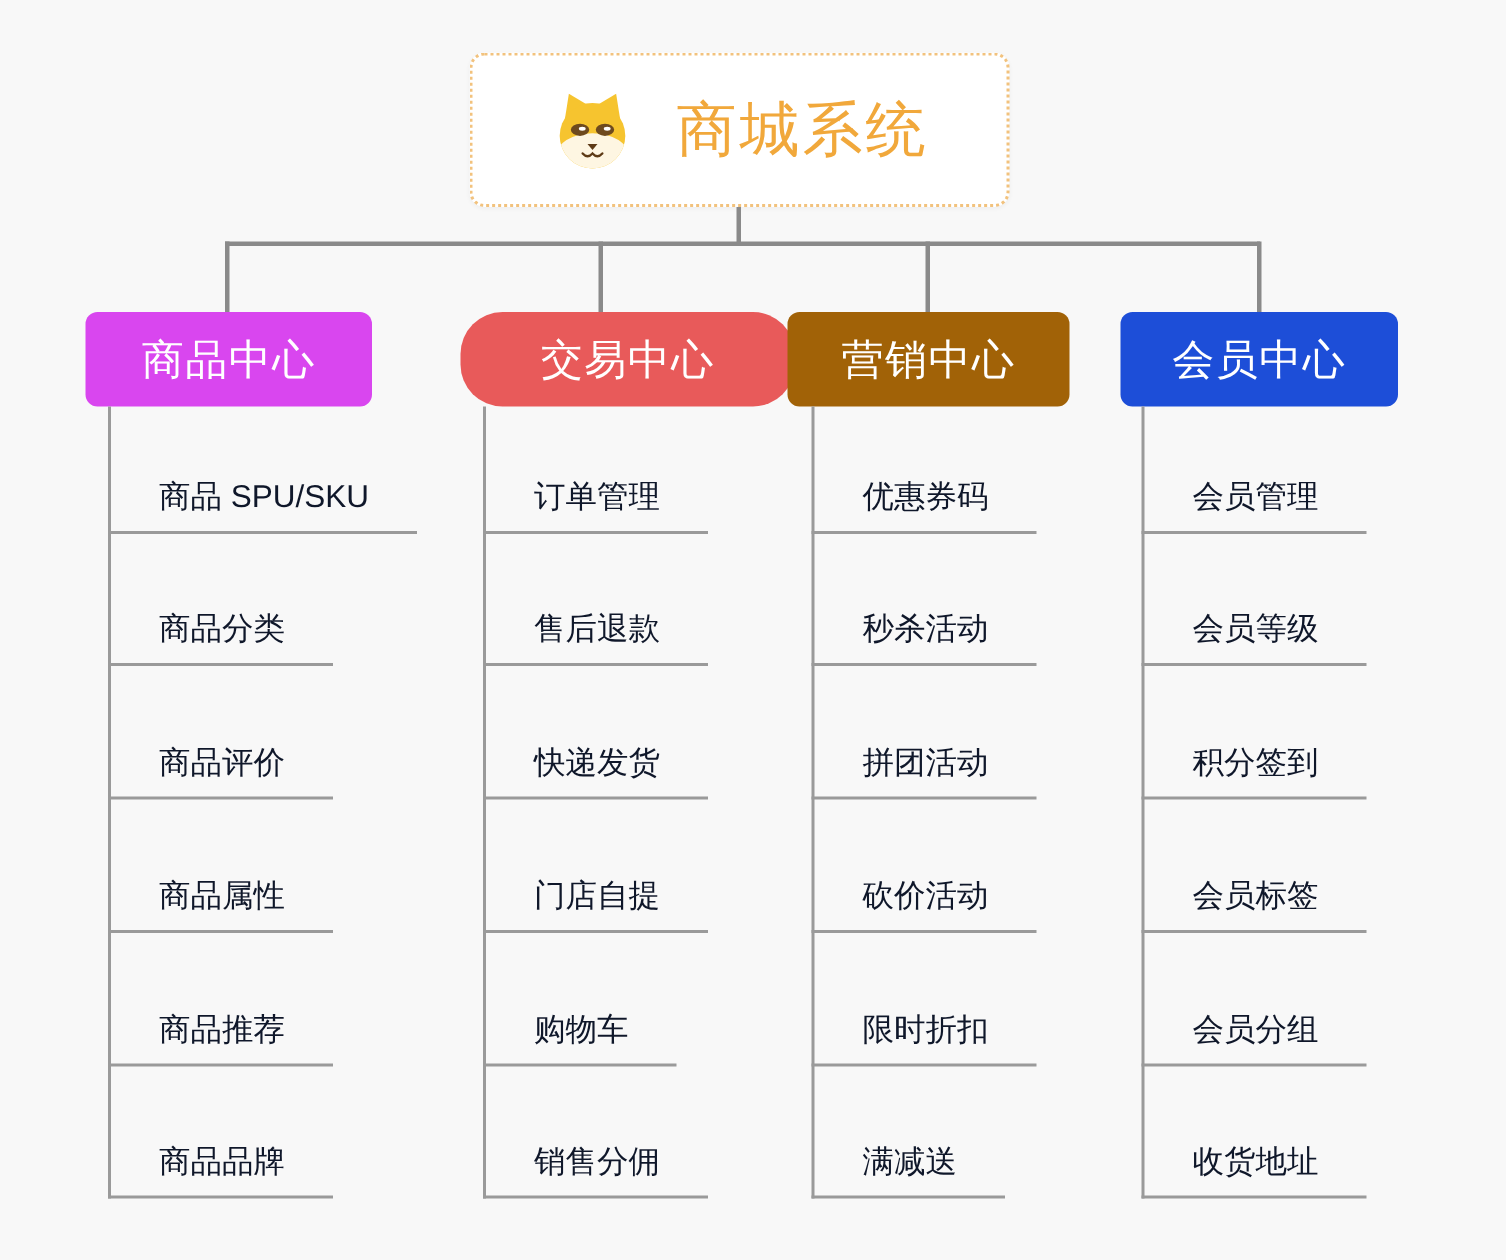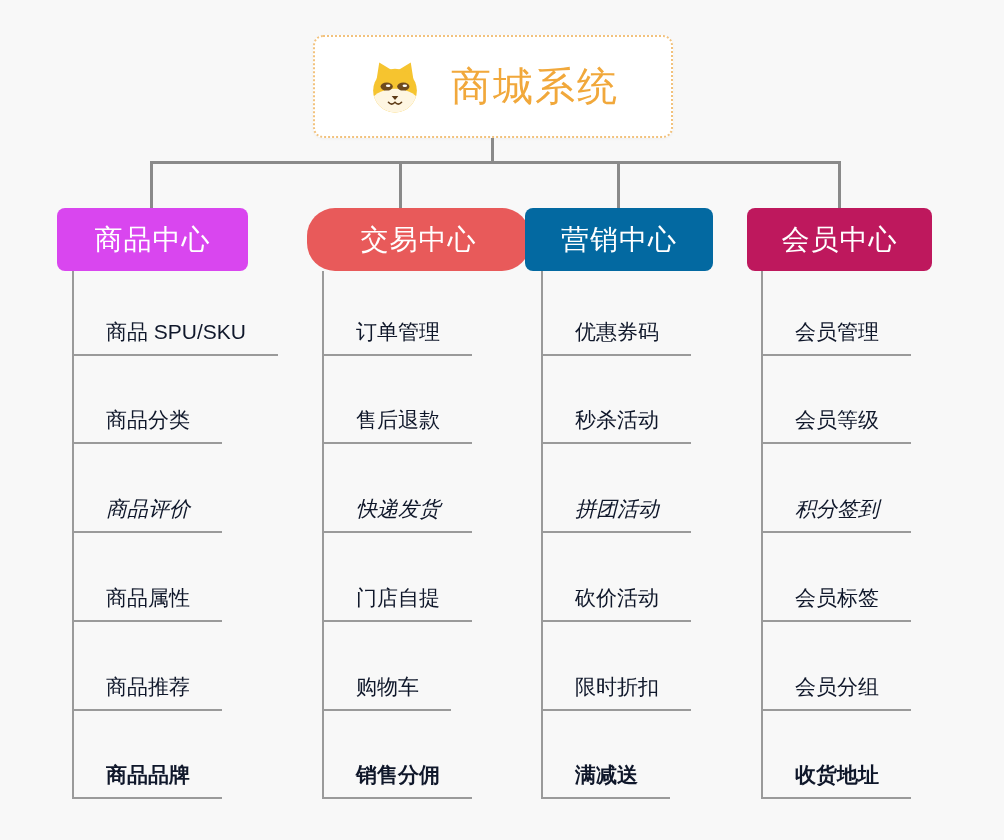--- a/index.html
+++ b/index.html
@@ -83,24 +83,24 @@
     left: 0;
     padding: 0 32px 6px 34px;
     line-height: 32px;
     font-size: 21px;
     color: #0f172a;
     border-bottom: 2px solid #9a9a9a;
     white-space: nowrap;
   }
   .leaf-0 { top: 45px; }
   .leaf-1 { top: 133px; }
-  .leaf-2 { top: 222px; font-style: italic; }
+  .leaf-2 { top: 222px; }
   .leaf-3 { top: 311px; }
   .leaf-4 { top: 400px; }
-  .leaf-5 { top: 488px; font-weight: bold; }
+  .leaf-5 { top: 488px; }
 </style>
 </head>
 <body>
 
 <div class="canvas">
 
   <div class="root-node">
     <svg class="root-icon" viewBox="0 0 64 64" aria-hidden="true">
       <defs>
         <clipPath id="headClip">
@@ -125,22 +125,22 @@
 
   <div class="line root-stem"></div>
   <div class="line h-rail"></div>
   <div class="line drop drop-1"></div>
   <div class="line drop drop-2"></div>
   <div class="line drop drop-3"></div>
   <div class="line drop drop-4"></div>
 
   <div class="branch-box branch-1" style="background-color: #d946ef;">商品中心</div>
   <div class="branch-box branch-2" style="background-color: rgb(232, 90, 90);">交易中心</div>
-  <div class="branch-box branch-3" style="background-color: #0369a1;">营销中心</div>
-  <div class="branch-box branch-4" style="background-color: #be185d;">会员中心</div>
+  <div class="branch-box branch-3" style="background-color: #a16207;">营销中心</div>
+  <div class="branch-box branch-4" style="background-color: #1d4ed8;">会员中心</div>
 
   <div class="column col-1">
     <div class="trunk"></div>
     <div class="leaf leaf-0">商品 SPU/SKU</div>
     <div class="leaf leaf-1">商品分类</div>
     <div class="leaf leaf-2">商品评价</div>
     <div class="leaf leaf-3">商品属性</div>
     <div class="leaf leaf-4">商品推荐</div>
     <div class="leaf leaf-5">商品品牌</div>
   </div>

